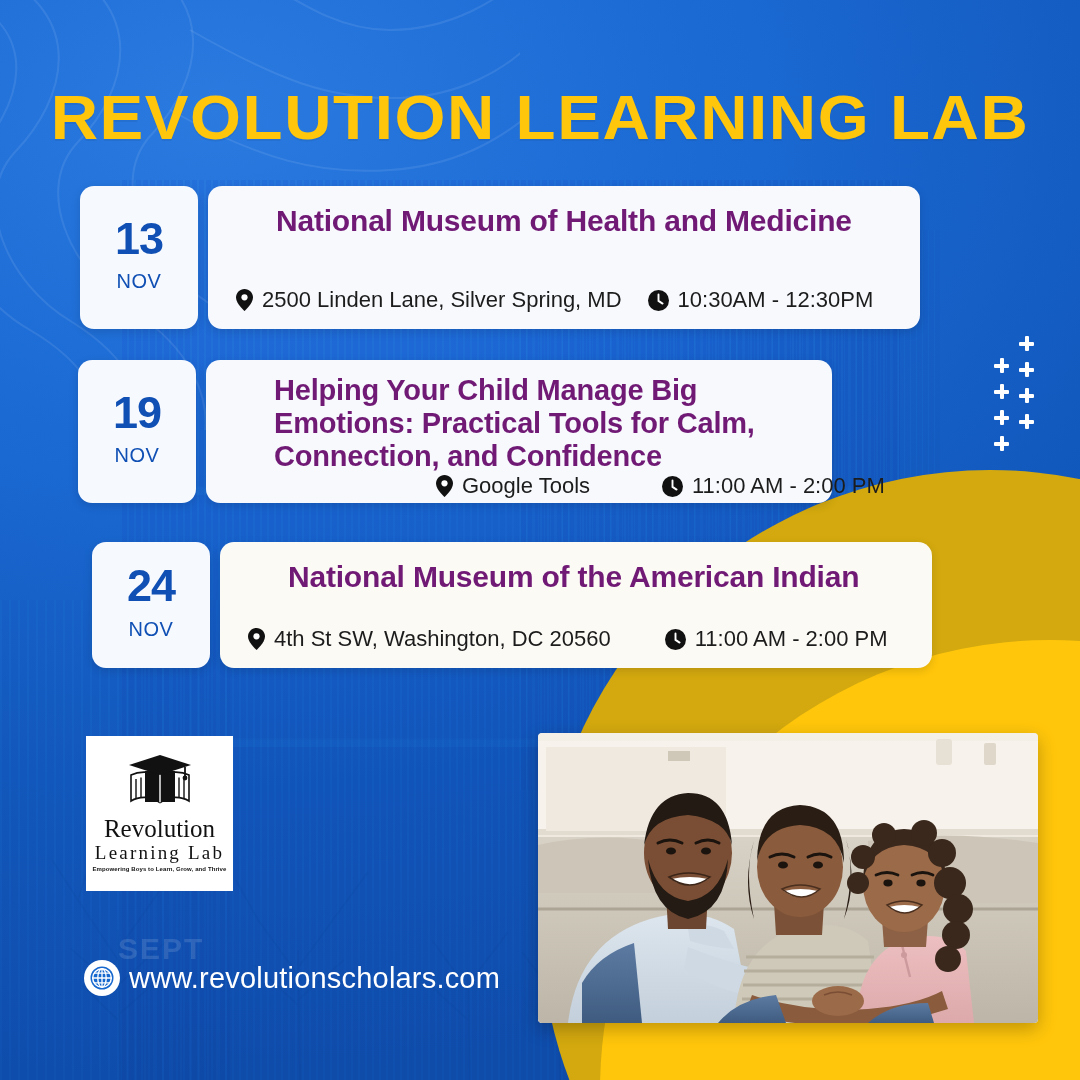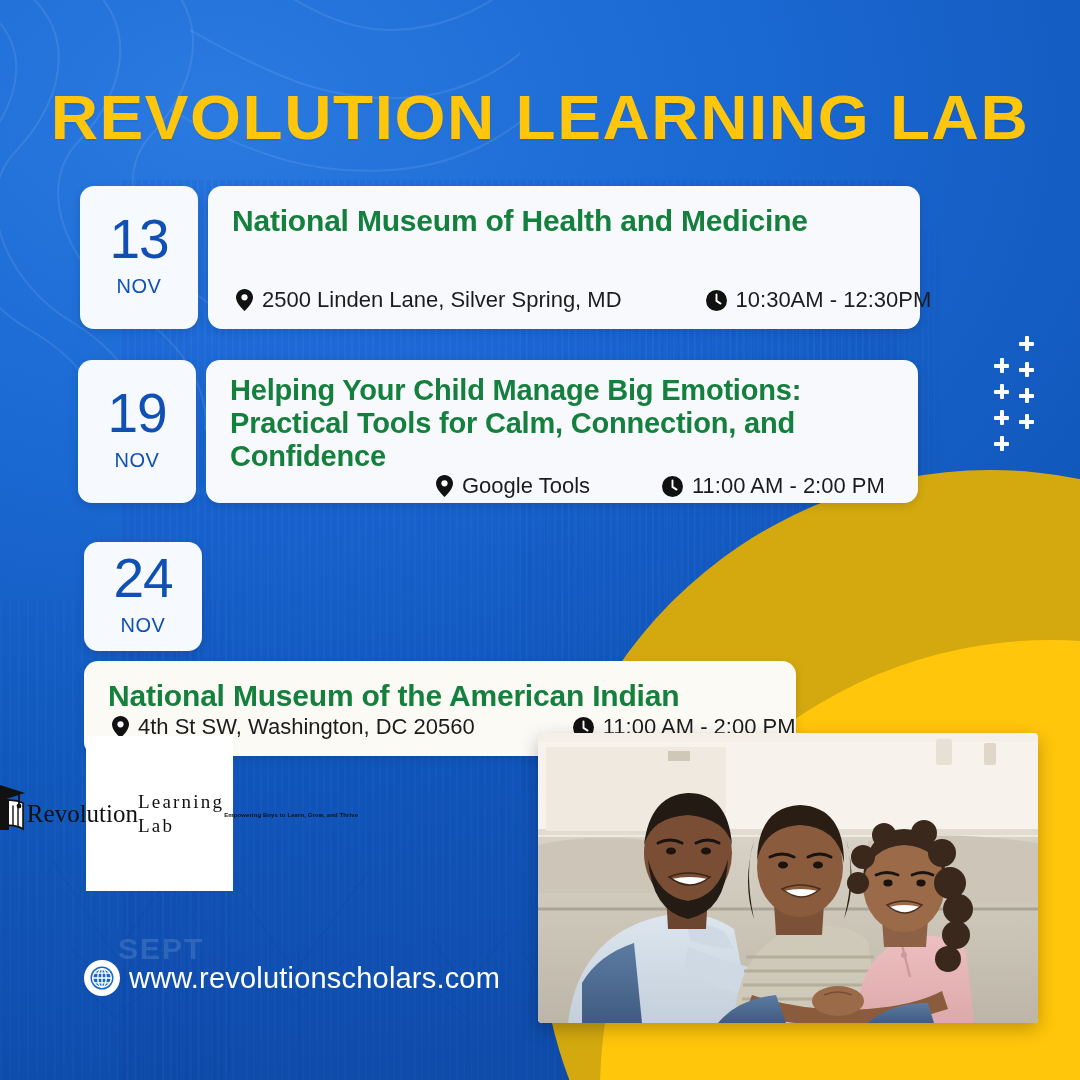--- a/index.html
+++ b/index.html
@@ -170,22 +170,22 @@
     box-shadow: 0 3px 10px rgba(0,0,0,.13);
     display: flex;
     flex-direction: column;
     align-items: center;
     justify-content: center;
     padding: 10px 0 14px;
     box-sizing: border-box;
   }
   .date-day {
     color: #1050b4;
-    font-weight: 400;
-    font-size: 55px;
+    font-weight: 700;
+    font-size: 45px;
     line-height: .95;
     letter-spacing: -1px;
     font-family: "Liberation Sans Narrow", "Liberation Sans", sans-serif;
   }
   .date-mon {
     color: #1050b4;
     font-weight: 500;
     font-size: 20px;
     letter-spacing: .5px;
     margin-top: 10px;
@@ -194,26 +194,27 @@
     background: #f7f9fd;
     border-radius: 14px;
     box-shadow: 0 3px 10px rgba(0,0,0,.13);
     padding: 18px 26px 16px 24px;
     box-sizing: border-box;
     display: flex;
     flex-direction: column;
     justify-content: space-between;
   }
   .event-title {
-    color: #15803d;
+    color: #701a75;
     font-weight: 800;
     font-size: 30px;
     line-height: 1.16;
     letter-spacing: -.2px;
     font-family: "Liberation Sans", sans-serif;
+    margin-left: 44px;
   }
   .event-meta {
     display: flex;
     align-items: center;
     color: #1c1c1c;
     font-size: 22px;
   }
   .meta-item {
     display: flex;
     align-items: center;
@@ -224,21 +225,21 @@
 
   
   .logo-box {
     position: absolute;
     left: 86px;
     top: 736px;
     width: 147px;
     height: 155px;
     background: #ffffff;
     display: flex;
-    flex-direction: row;
+    flex-direction: column;
     align-items: center;
     justify-content: center;
     padding: 6px 8px;
     box-sizing: border-box;
   }
   .logo-mark { margin-bottom: 3px; }
   .logo-word1 {
     font-family: "Liberation Serif", serif;
     font-size: 25px;
     color: #111;
@@ -346,21 +347,21 @@
 
   <div class="heading">REVOLUTION LEARNING LAB</div>
 
   <div class="event-row" style="left:80px; top:186px; width:840px; height:143px;">
     <div class="date-badge">
       <div class="date-day">13</div>
       <div class="date-mon">NOV</div>
     </div>
     <div class="event-card" style="width:712px;">
       <div class="event-title">National Museum of Health and Medicine</div>
-      <div class="event-meta" style="gap:84px; padding-left:4px;">
+      <div class="event-meta" style="gap:26px; padding-left:4px;">
         <span class="meta-item">
           <span class="meta-icon">
             <svg width="17" height="22" viewBox="0 0 17 22">
                 <path d="M8.5 0C3.8 0 0 3.8 0 8.5C0 14.5 8.5 22 8.5 22S17 14.5 17 8.5C17 3.8 13.2 0 8.5 0Z" fill="#111"></path>
                 <circle cx="8.5" cy="8.3" r="3.1" fill="#fff"></circle>
               </svg>
           </span>
           <span>2500 Linden Lane, Silver Spring, MD</span>
         </span>
         <span class="meta-item">
@@ -374,21 +375,21 @@
         </span>
       </div>
     </div>
   </div>
 
   <div class="event-row" style="left:78px; top:360px; width:845px; height:143px;">
     <div class="date-badge">
       <div class="date-day">19</div>
       <div class="date-mon">NOV</div>
     </div>
-    <div class="event-card" style="width:712px; padding-top:14px; padding-bottom:12px;">
+    <div class="event-card" style="width:626px; padding-top:14px; padding-bottom:12px;">
       <div class="event-title" style="font-size:29px; line-height:1.14;">Helping Your Child Manage Big Emotions: Practical Tools for Calm, Connection, and Confidence</div>
       <div class="event-meta" style="gap:72px; padding-left:206px;">
         <span class="meta-item">
           <span class="meta-icon">
             <svg width="17" height="22" viewBox="0 0 17 22">
                 <path d="M8.5 0C3.8 0 0 3.8 0 8.5C0 14.5 8.5 22 8.5 22S17 14.5 17 8.5C17 3.8 13.2 0 8.5 0Z" fill="#111"></path>
                 <circle cx="8.5" cy="8.3" r="3.1" fill="#fff"></circle>
               </svg>
           </span>
           <span>Google Tools</span>
@@ -399,28 +400,28 @@
                 <circle cx="10.5" cy="10.5" r="10.5" fill="#111"></circle>
                 <path d="M10.5 4.4V10.9L14.6 13.6" stroke="#fff" stroke-width="1.9" fill="none" stroke-linecap="round"></path>
               </svg>
           </span>
           <span>11:00 AM - 2:00 PM</span>
         </span>
       </div>
     </div>
   </div>
 
-  <div class="event-row" style="left:84px; top:542px; width:842px; height:126px;flex-direction:column;">
+  <div class="event-row" style="left:92px; top:542px; width:842px; height:126px;">
     <div class="date-badge">
       <div class="date-day">24</div>
       <div class="date-mon">NOV</div>
     </div>
     <div class="event-card" style="width:712px; background:#fcfaf5;">
       <div class="event-title">National Museum of the American Indian</div>
-      <div class="event-meta" style="gap:98px; padding-left:4px;">
+      <div class="event-meta" style="gap:54px; padding-left:4px;">
         <span class="meta-item">
           <span class="meta-icon">
             <svg width="17" height="22" viewBox="0 0 17 22">
                 <path d="M8.5 0C3.8 0 0 3.8 0 8.5C0 14.5 8.5 22 8.5 22S17 14.5 17 8.5C17 3.8 13.2 0 8.5 0Z" fill="#111"></path>
                 <circle cx="8.5" cy="8.3" r="3.1" fill="#fff"></circle>
               </svg>
           </span>
           <span>4th St SW, Washington, DC 20560</span>
         </span>
         <span class="meta-item">

